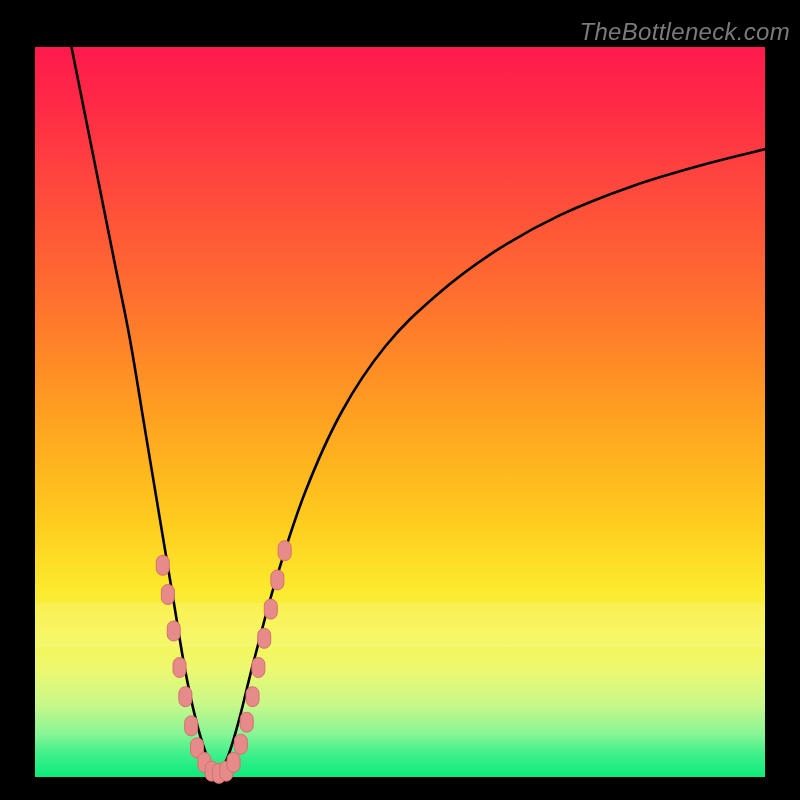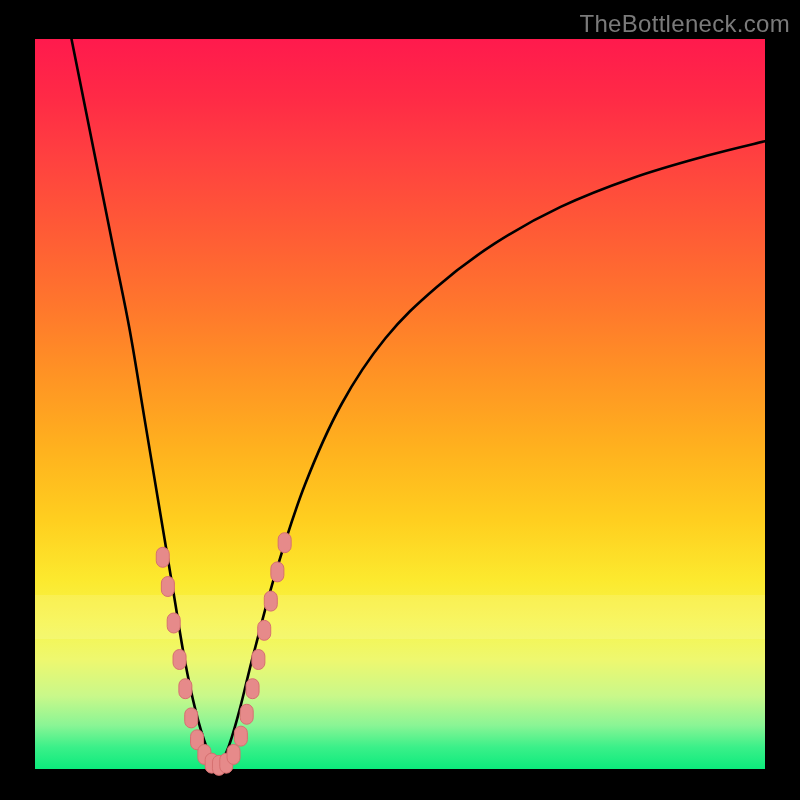--- a/index.html
+++ b/index.html
@@ -7,24 +7,25 @@
     padding: 0;
     width: 800px;
     height: 800px;
     background: #000;
     font-family: Arial, Helvetica, sans-serif;
     overflow: hidden;
   }
   .frame {
     position: absolute;
     left: 0;
-    top: 4px;
+    top: 12px;
     width: 800px;
     height: 660px;
     background: #000;
+    font-style: italic;
   }
   .plot-area {
     position: absolute;
     left: 35px;
     top: 35px;
     width: 730px;
     height: 730px;
     background: linear-gradient(
       to bottom,
       #ff1a4d 0%,

